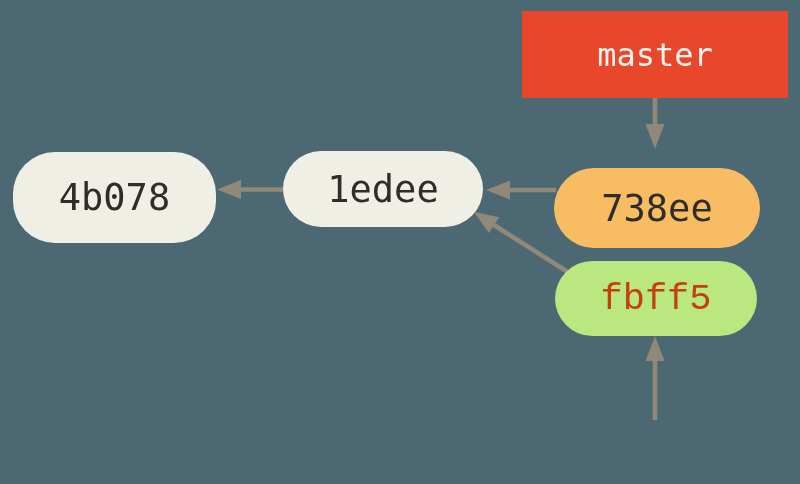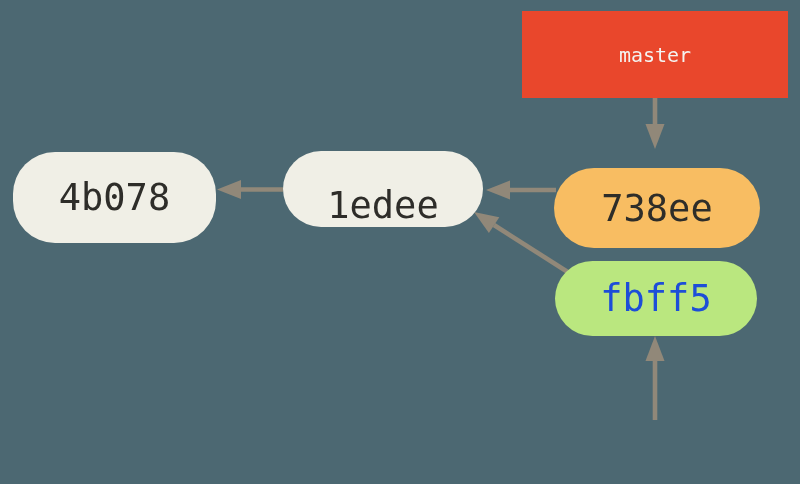--- a/index.html
+++ b/index.html
@@ -31,21 +31,21 @@
     align-items: center;
     justify-content: center;
     box-sizing: border-box;
   }
   .commit {
     border-radius: 42px;
     font-size: 37px;
   }
   .ref {
     border-radius: 0;
-    font-size: 20px;
+    font-size: 32px;
   }
   
   .n-master  { left: 522px; top:  11px; width: 266px; height: 87px; }
   .n-738ee   { left: 554px; top: 168px; width: 206px; height: 80px; }
   .n-1edee   { left: 283px; top: 151px; width: 200px; height: 76px; }
   .n-4b078   { left:  13px; top: 152px; width: 203px; height: 91px; }
   .n-fbff5   { left: 555px; top: 261px; width: 202px; height: 75px; }
   .n-origin  { left: 521px; top: 386px; width: 272px; height: 83px; }
 </style>
 </head>
@@ -82,26 +82,26 @@
   </svg>
 
   <div class="node ref n-master" style="background-color: rgb(233, 71, 44); color: rgb(244, 243, 240);">
     <span>master</span>
   </div>
 
   <div class="node commit n-738ee" style="background-color: rgb(248, 189, 98); color: rgb(46, 45, 41);">
     <span>738ee</span>
   </div>
 
-  <div class="node commit n-1edee" style="background-color: rgb(240, 239, 230); color: rgb(46, 45, 41); align-items: flex-end;">
+  <div class="node commit n-1edee" style="background-color: rgb(240, 239, 230); color: rgb(46, 45, 41);">
     <span>1edee</span>
   </div>
 
   <div class="node commit n-4b078" style="background-color: rgb(240, 239, 230); color: rgb(46, 45, 41);">
     <span>4b078</span>
   </div>
 
-  <div class="node commit n-fbff5" style="background-color: rgb(186, 231, 127); color: #1d4ed8;">
+  <div class="node commit n-fbff5" style="background-color: rgb(186, 231, 127); color: #c2410c; font-family: Liberation Mono, monospace;">
     <span>fbff5</span>
   </div>
 
 
 </div>
 
 </body></html>

